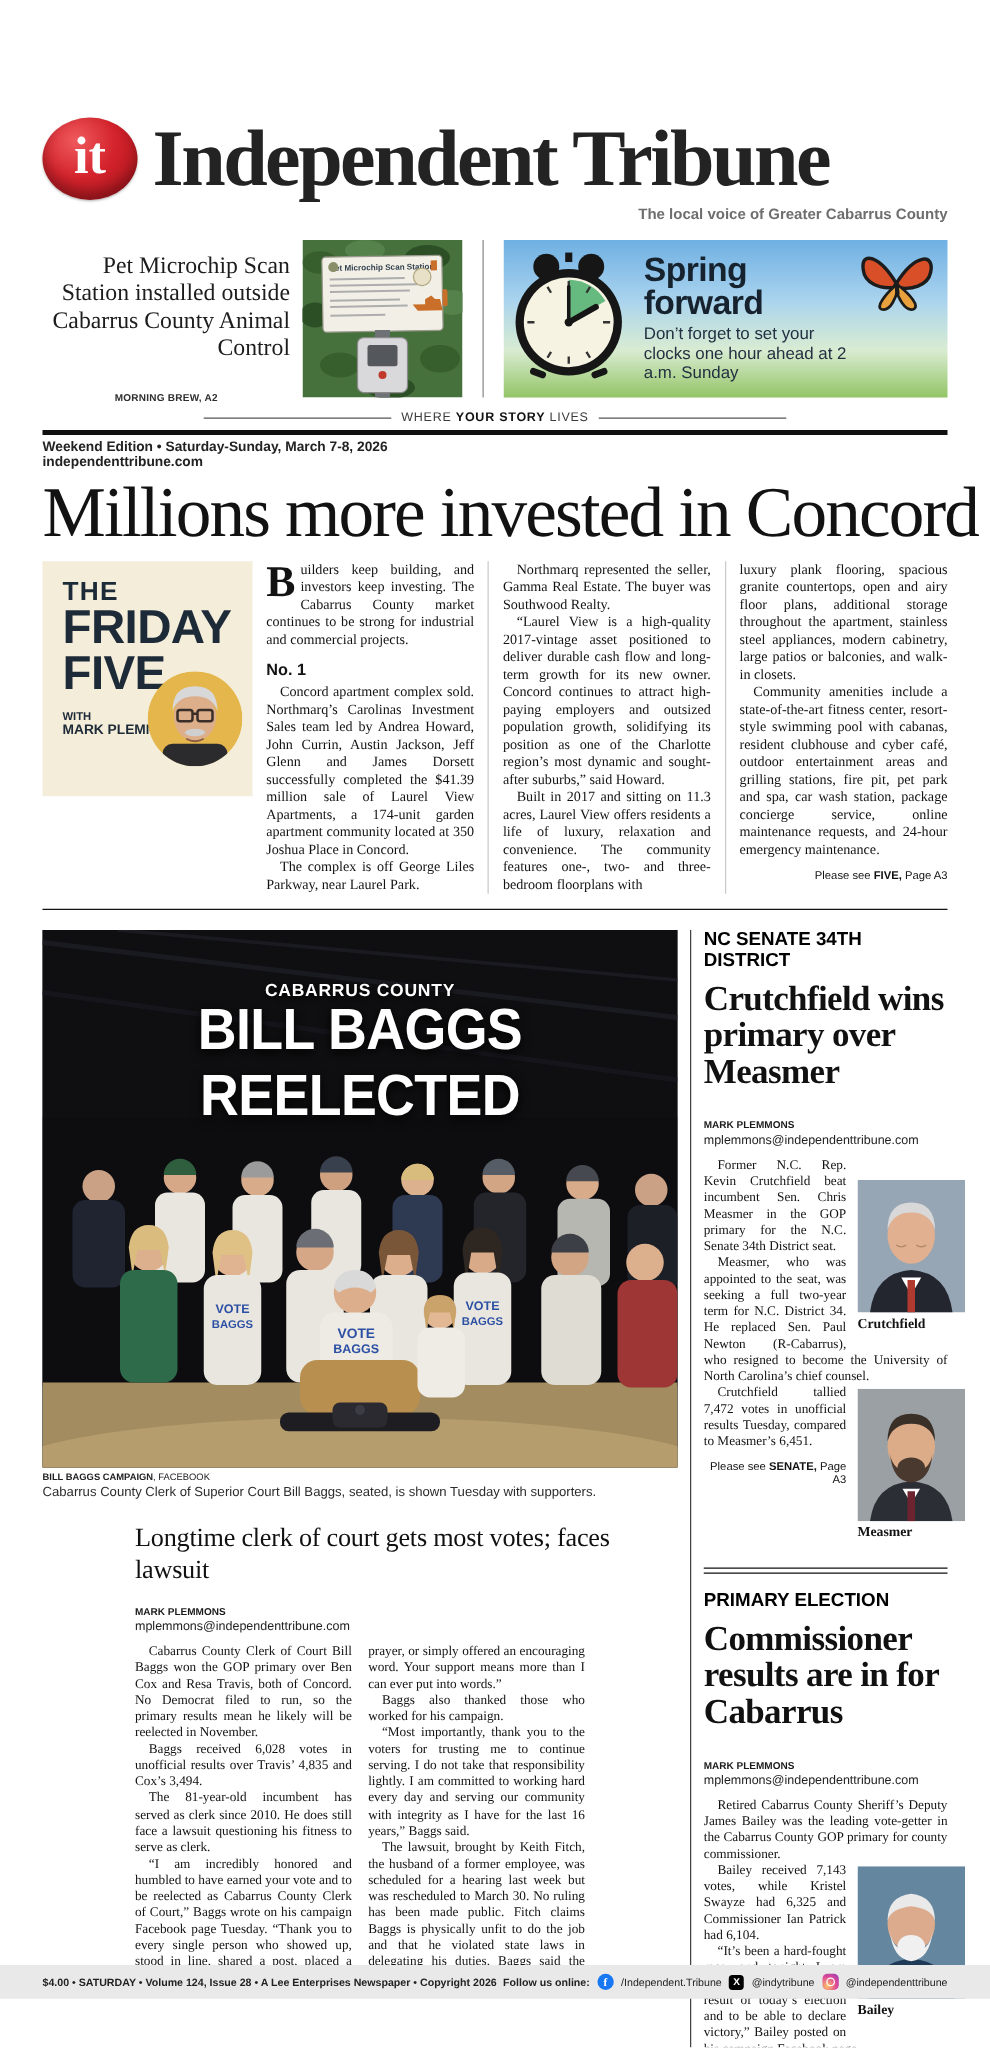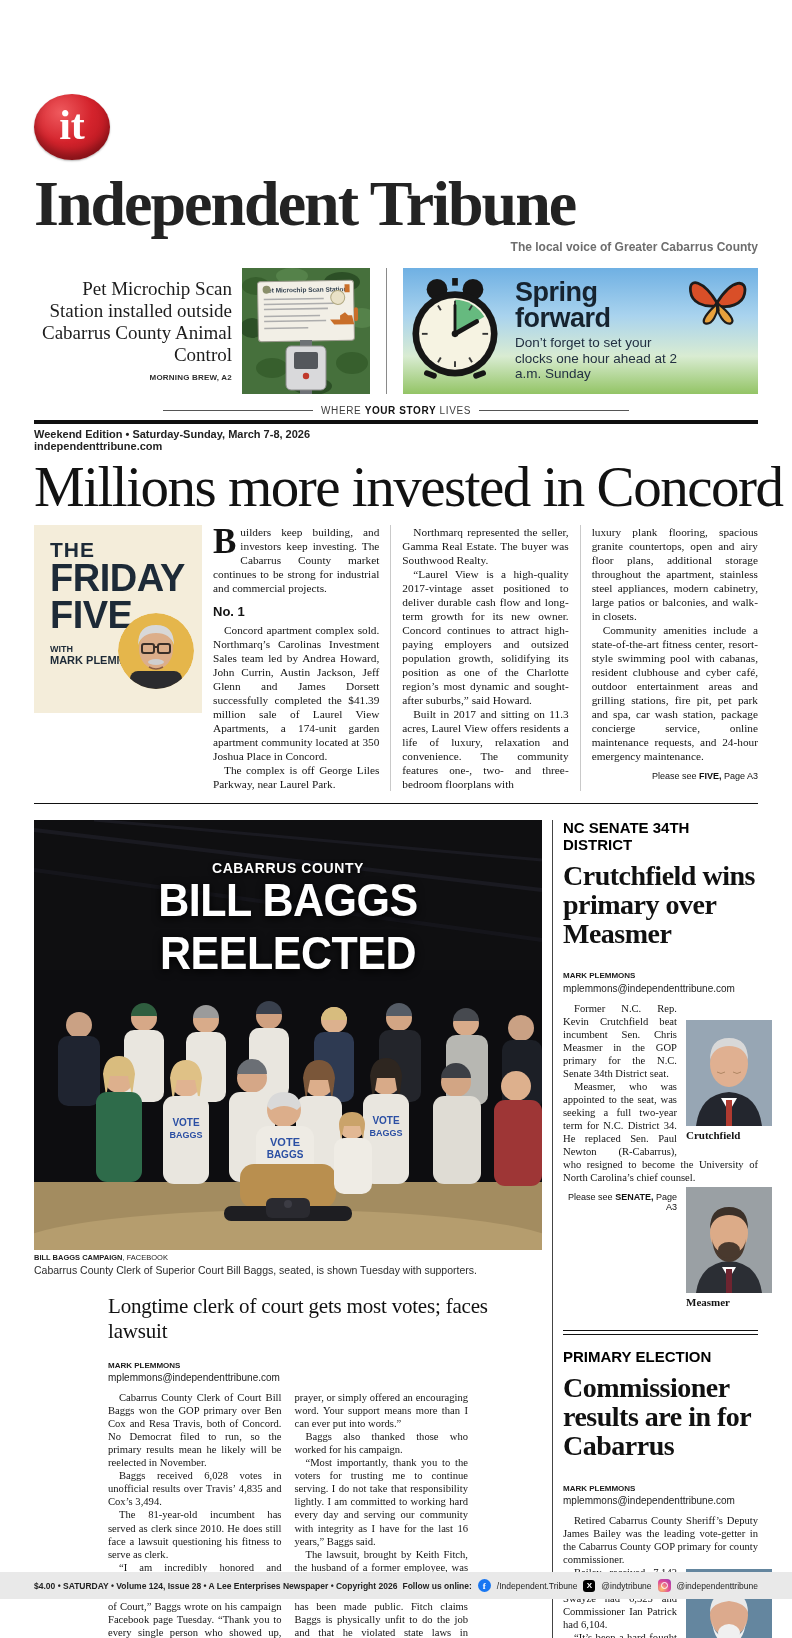--- a/index.html
+++ b/index.html
@@ -2,34 +2,34 @@
 <html><head>
 <meta charset="utf-8">
 <style>
   html,body{margin:0;padding:0;background:#fff;}
   body{font-family:"Liberation Sans",sans-serif;color:#1a1a1a;}
   .page{position:relative;width:792px;height:1638px;background:#fff;overflow:hidden;}
   .content{padding:0 34px;}
 
   
   .masthead{padding-top:94px;}
-  .mast-row{display:flex;align-items:flex-start;gap:12px;flex-direction:column;}
+  .mast-row{display:flex;align-items:center;gap:12px;}
   .it-logo{width:76px;height:66px;min-width:76px;border-radius:50%;
     background:radial-gradient(ellipse at 35% 28%,#ef5a5e 0%,#d4232c 45%,#a8121a 100%);
     display:flex;align-items:center;justify-content:center;box-shadow:inset 0 -7px 10px rgba(0,0,0,.3),0 1px 2px rgba(0,0,0,.3);}
   .it-logo span{color:#fff;font-family:"Liberation Serif",serif;font-weight:bold;font-size:42px;line-height:1;padding-bottom:4px;}
   .mast-title{font-family:"Liberation Serif",serif;font-size:64px;font-weight:600;letter-spacing:-2px;color:#232323;white-space:nowrap;line-height:1;}
   .mast-tagline{text-align:right;color:#6e6e6e;font-weight:bold;font-size:12px;margin-top:4px;}
 
   
   .promos{display:flex;margin-top:14px;height:126px;}
   .promo-left{display:flex;gap:10px;width:336px;min-width:336px;}
   .promo-left-text{flex:1;padding-top:10px;}
   .promo-left-head{font-family:"Liberation Serif",serif;font-size:19px;line-height:1.16;text-align:right;color:#1d1d1d;}
-  .promo-ref{font-size:8px;font-weight:bold;text-align:right;color:#2e2e2e;margin-top:7px;letter-spacing:.2px;}
+  .promo-ref{font-size:8px;font-weight:bold;text-align:center;color:#2e2e2e;margin-top:24px;letter-spacing:.2px;}
   .pet-img{width:128px;min-width:128px;height:126px;}
   .promo-vsep{width:1px;background:#8a8a8a;margin:0 16px;}
   .promo-right{flex:1;position:relative;display:flex;align-items:center;gap:8px;
     background:linear-gradient(180deg,#6fb0e3 0%,#a9d3ee 38%,#d9ecd2 70%,#93c465 100%);overflow:hidden;}
   .spring-text{position:relative;z-index:2;padding-right:6px;}
   .spring-title{font-size:27px;font-weight:800;color:#16232f;line-height:.95;letter-spacing:-.5px;width:120px;}
   .spring-body{font-size:13.5px;color:#223041;line-height:1.15;margin-top:4px;width:170px;}
   .butterfly{position:absolute;top:6px;right:8px;z-index:1;}
 
   
@@ -398,20 +398,21 @@
                 <path d="M10 106 Q14 76 43 74 Q72 76 76 106 Z" fill="#2b2e34"></path>
                 <path d="M36 80 L43 92 L50 80 Z" fill="#fff"></path>
                 <rect x="40" y="82" width="6" height="24" fill="#6e2430"></rect>
                 <ellipse cx="43" cy="46" rx="19" ry="22" fill="#dcab88"></ellipse>
                 <path d="M24 42 Q24 20 43 20 Q62 20 62 42 Q58 28 43 28 Q28 28 24 42 Z" fill="#3b3028"></path>
                 <path d="M26 52 Q28 74 43 75 Q58 74 60 52 Q58 66 43 67 Q28 66 26 52 Z" fill="#49392e"></path>
                 <ellipse cx="43" cy="63" rx="11" ry="8" fill="#49392e"></ellipse>
               </svg>
               <figcaption>Measmer</figcaption>
             </figure>
+            <p class="indent">Crutchfield tallied 7,472 votes in unofficial results Tuesday, compared to Measmer’s 6,451.</p>
           </div>
           <div class="jump">
             <span>Please see </span><b>SENATE,</b><span> Page A3</span>
           </div>
         </article>
 
         <div class="rail-sep"></div>
 
         <article class="clearfix">
           <div class="kicker">PRIMARY ELECTION</div>

